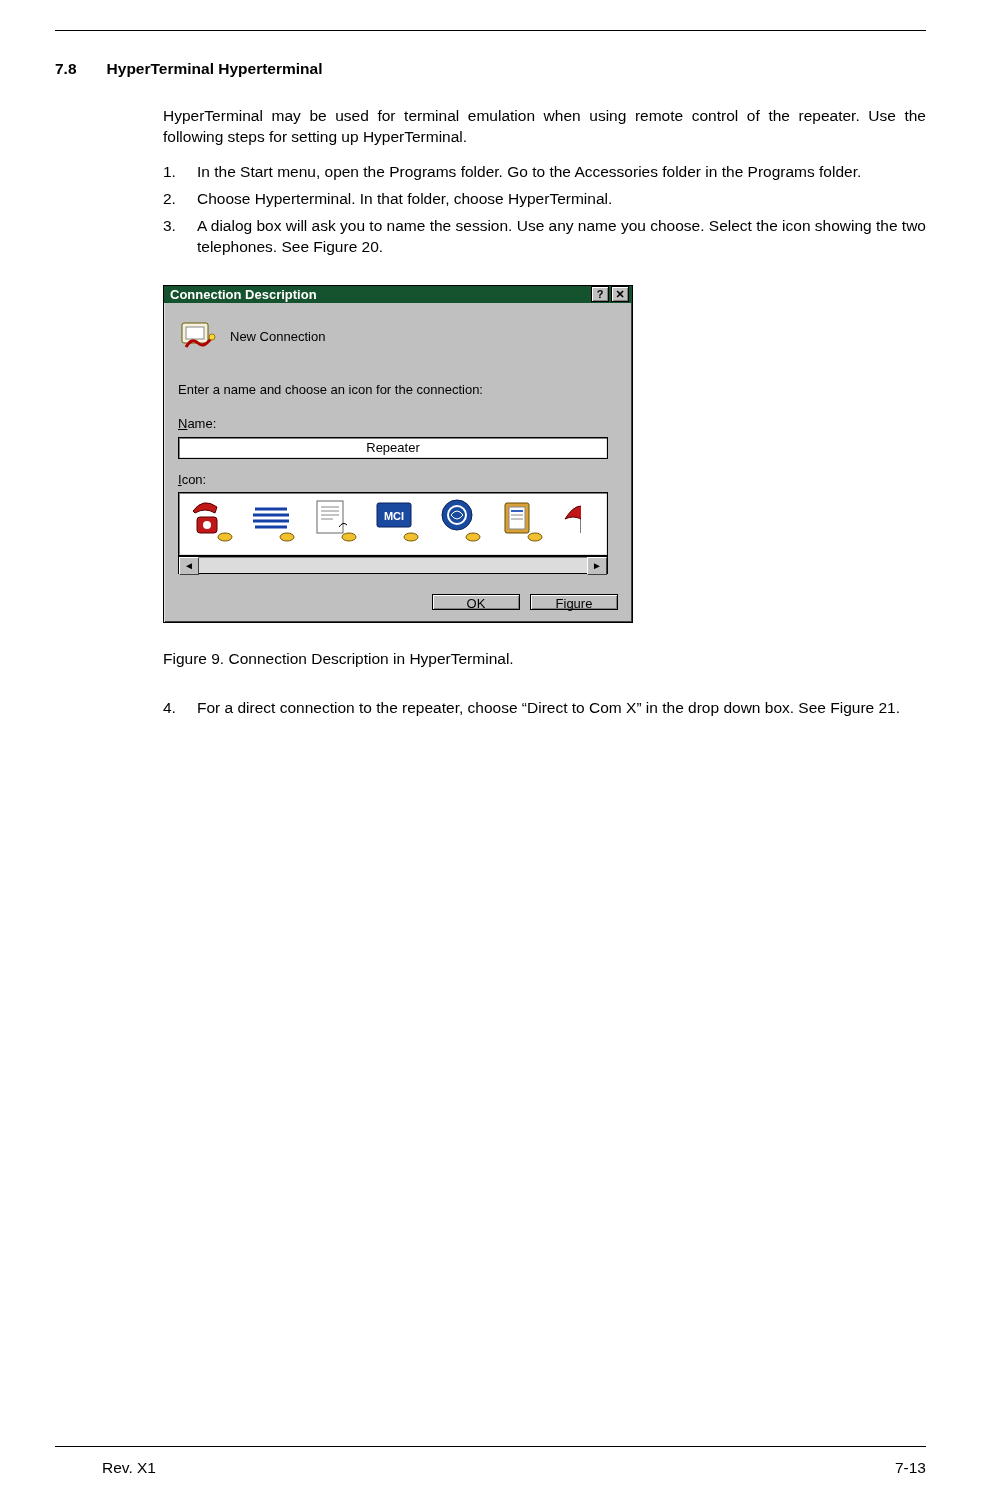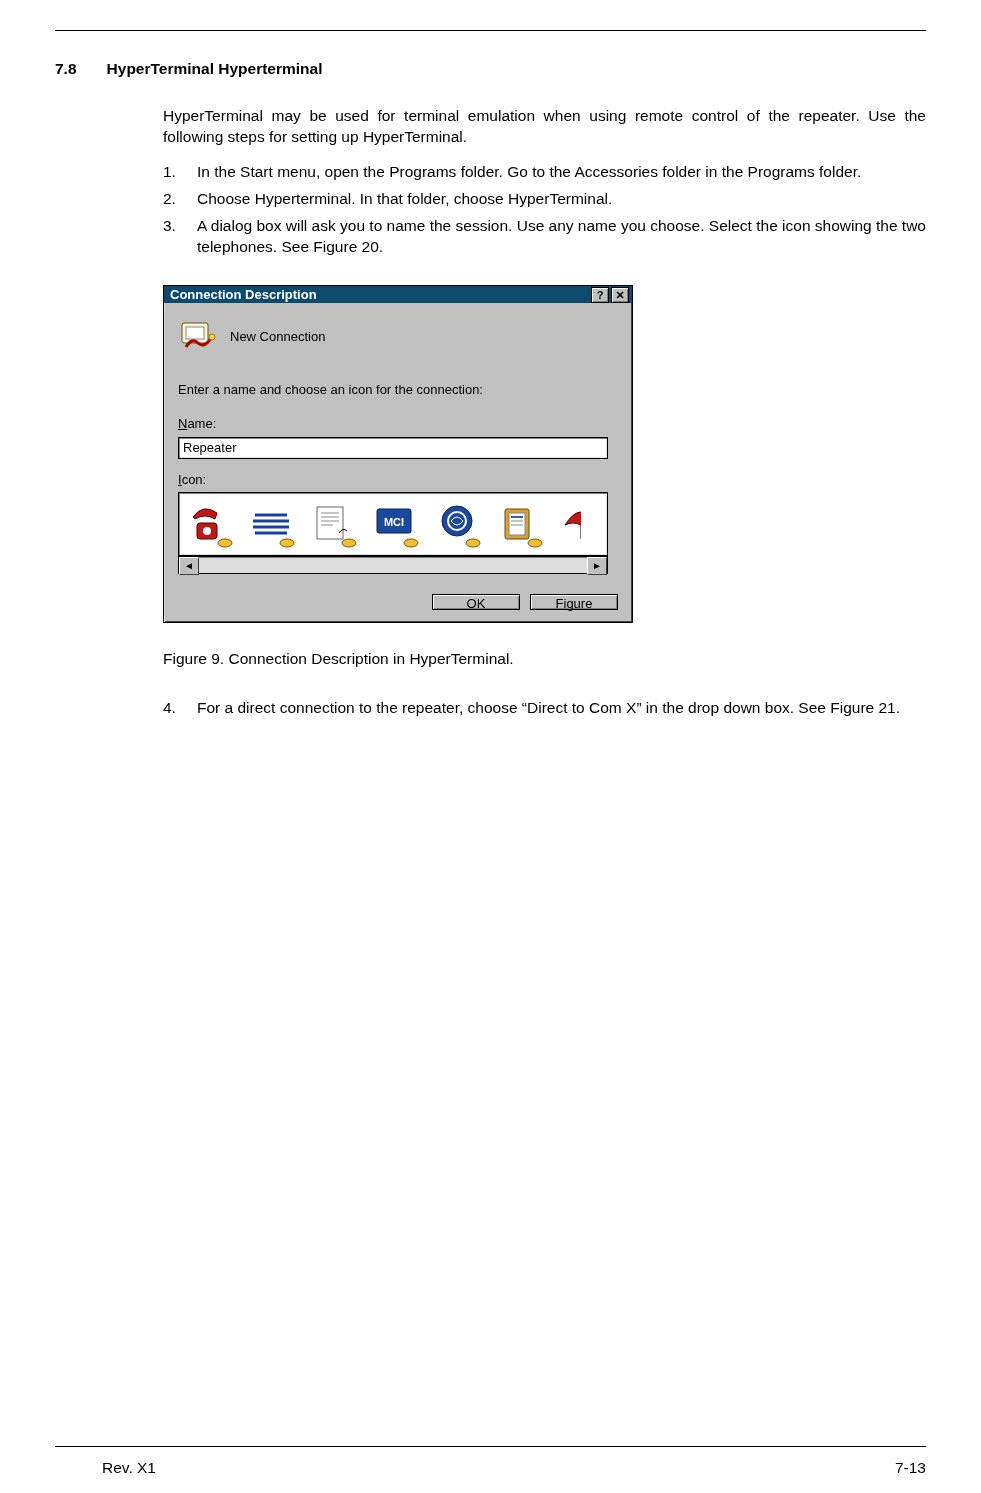--- a/index.html
+++ b/index.html
@@ -34,23 +34,23 @@
   .dialog {
     width: 468px;
     background: #c0c0c0;
     border: 1px solid #000;
     box-shadow: inset 1px 1px 0 #dfdfdf, inset -1px -1px 0 #404040;
     font-family: "MS Sans Serif", Tahoma, Arial, sans-serif;
     font-size: 13px;
     color: #000;
   }
   .title-bar {
-    background: #0c4a6e;
+    background: #14532d;
     color: #fff;
-    display: flex; align-items: center; justify-content: space-between;
+    display: flex; justify-content: space-between;
     height: 17px; padding: 0 3px 0 6px;
     font-weight: bold;
   }
   .title-btns { display: flex; gap: 2px; }
   .tbtn {
     width: 18px; height: 16px;
     background: #c0c0c0;
     border: 1px solid #000; box-sizing: border-box;
     box-shadow: inset 1px 1px 0 #fff, inset -1px -1px 0 #808080;
     font-family: Arial; font-size: 11px; font-weight: bold; color:#000;
@@ -63,29 +63,29 @@
     background: #c0c0c0;
     display:flex; align-items:center; justify-content:center;
   }
   .d-icon svg { display:block; }
   .und { text-decoration: underline; }
   .field-label { margin: 0 0 4px 0; }
   .text-input {
     width: 430px; height: 22px; box-sizing: border-box;
     border: 1px solid #000; background:#fff;
     box-shadow: inset 1px 1px 0 #808080, inset -1px -1px 0 #dfdfdf;
-    padding: 2px 4px; font-family: inherit; font-size: 13px;
+    padding: 2px 4px; font-family: inherit; font-size: 13px; text-align: center;
   }
   .icon-strip-wrap { margin-top: 2px; }
   .icon-strip {
     width: 430px; height: 64px; box-sizing: border-box;
     background:#fff;
     border:1px solid #000;
     box-shadow: inset 1px 1px 0 #808080, inset -1px -1px 0 #dfdfdf;
-    display:flex; align-items:flex-end; gap: 14px; padding: 4px 8px;
+    display:flex; align-items:flex-start; gap: 14px; padding: 4px 8px;
     overflow:hidden;
   }
   .hscroll {
     width: 430px; height: 18px; box-sizing: border-box;
     background:#dcdcdc;
     border:1px solid #000;
     box-shadow: inset 1px 1px 0 #808080, inset -1px -1px 0 #dfdfdf;
     display:flex; justify-content:space-between;
   }
   .hbtn {

